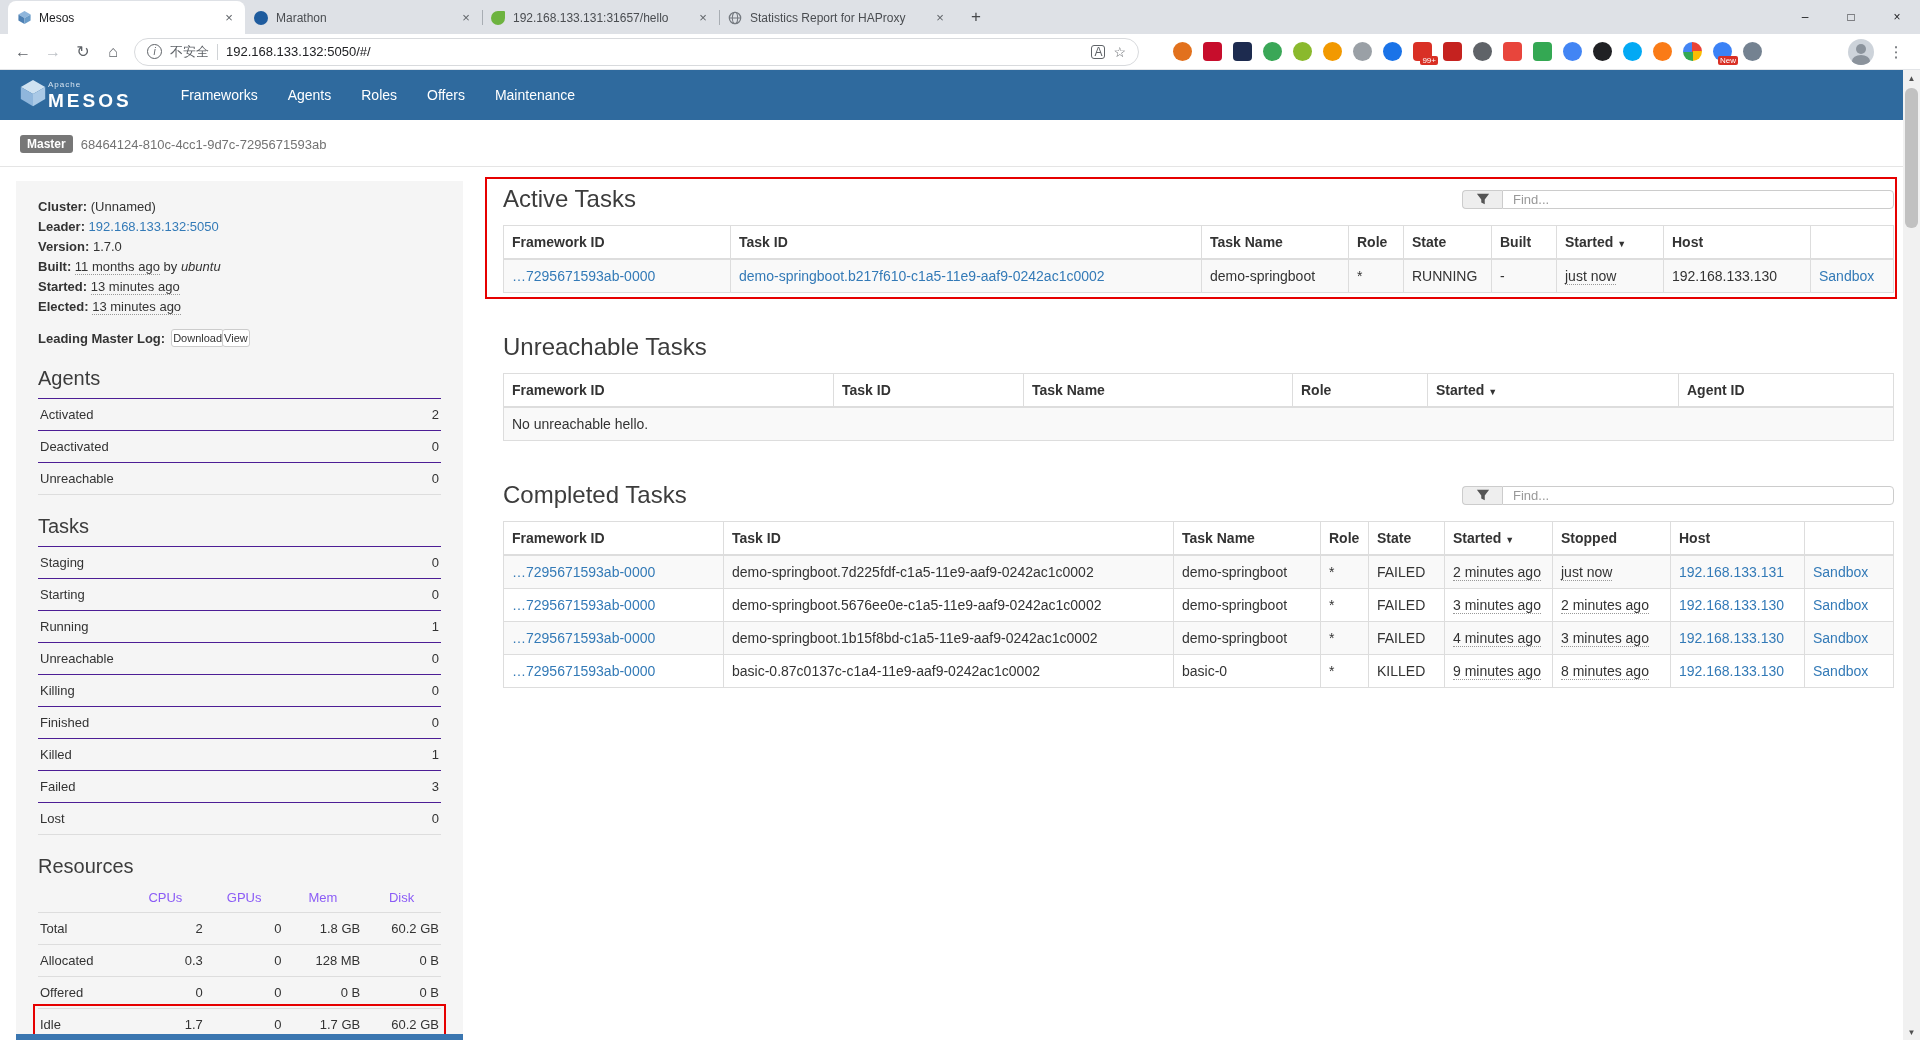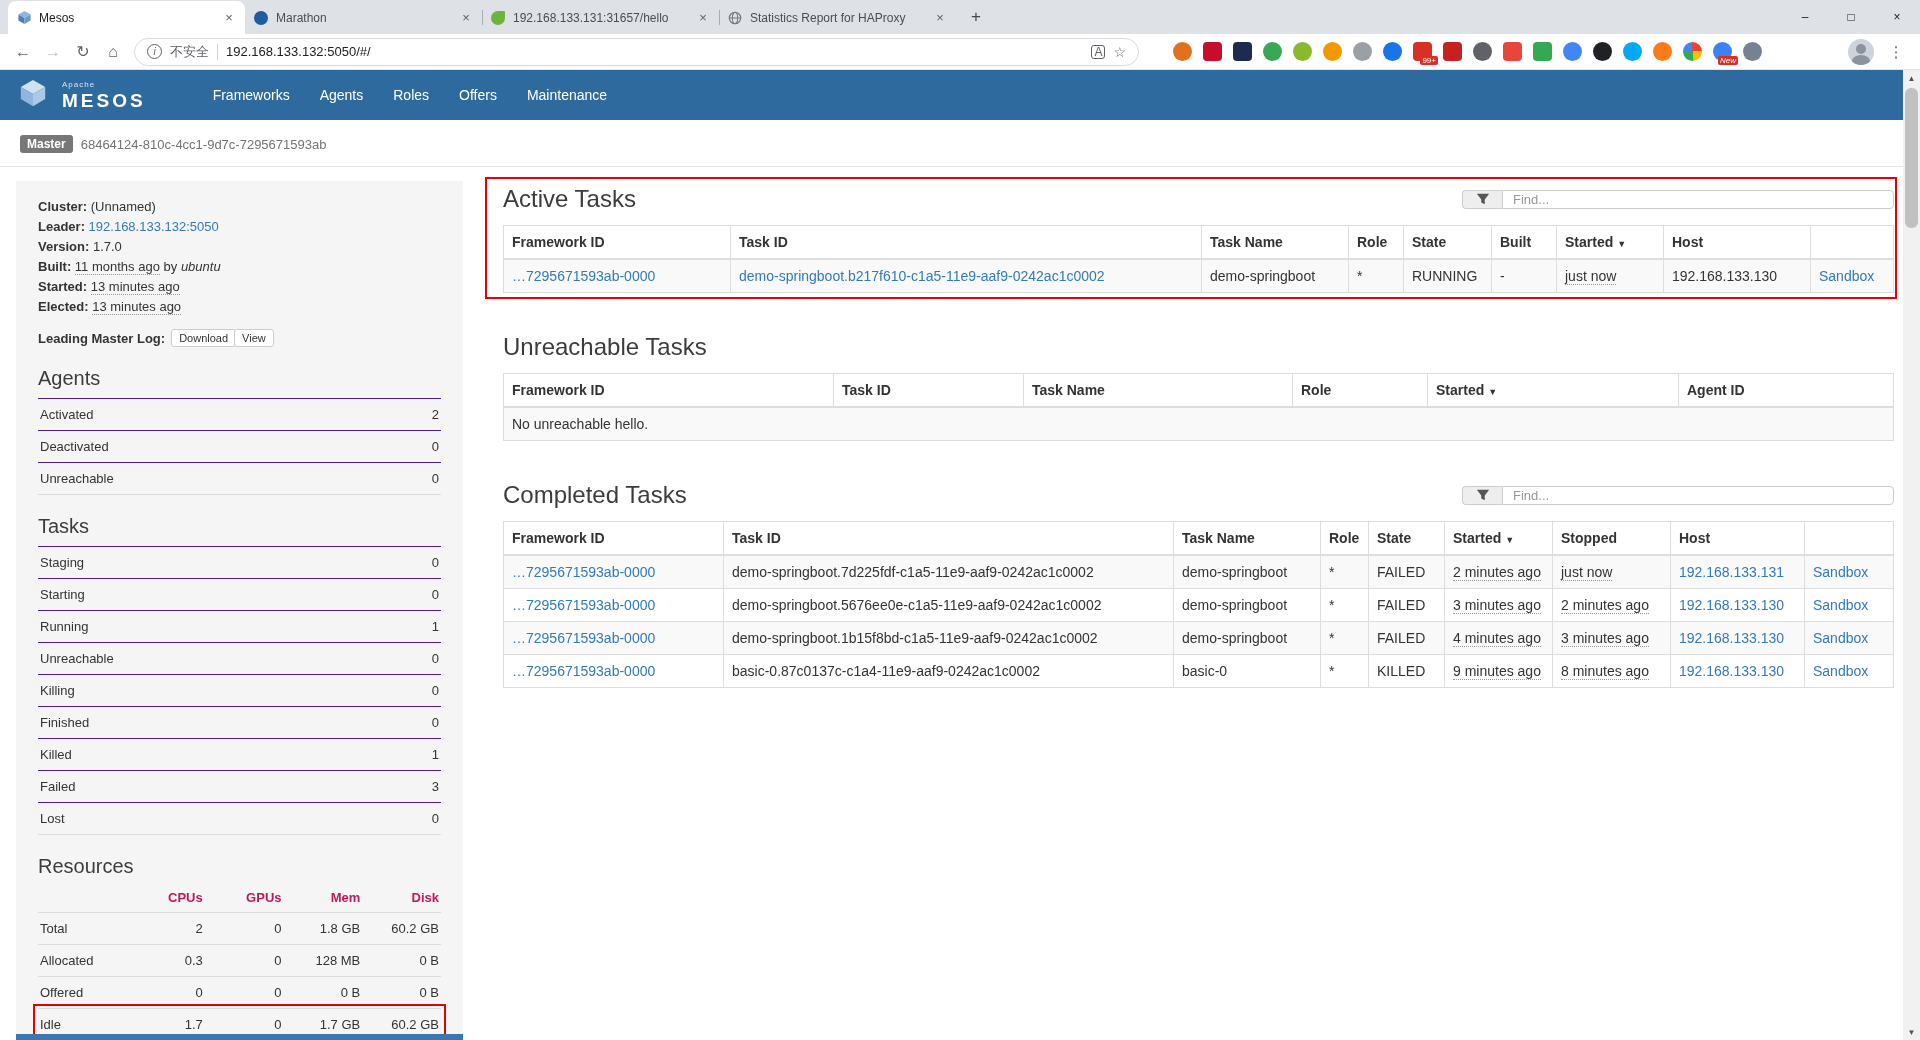--- a/index.html
+++ b/index.html
@@ -33,48 +33,48 @@
   .ext { width:19px; height:19px; border-radius:50%; position:relative; flex:none; }
   .ext.sq { border-radius:4px; }
   .ext-badge { position:absolute; bottom:-4px; right:-6px; background:#d93025; color:#fff; font-size:8px; line-height:9px; padding:0 2px; border-radius:2px; }
   .avatar { width:26px; height:26px; border-radius:50%; background:#cdd3da; margin-left:auto; position:relative; overflow:hidden; flex:none; }
   .avatar::before { content:""; position:absolute; left:8px; top:5px; width:10px; height:10px; border-radius:50%; background:#8b939c; }
   .avatar::after { content:""; position:absolute; left:4px; top:16px; width:18px; height:12px; border-radius:50%; background:#8b939c; }
   .menu-btn { width:28px; height:28px; margin-left:8px; display:flex; align-items:center; justify-content:center; font-size:15px; color:#5f6368; flex:none; }
 
   
   .mesos-nav { height:50px; background:#2f6a9e; display:flex; align-items:center; padding:0 18px; }
-  .brand { display:flex; align-items:center; gap:14px; margin-right:52px; }
+  .brand { display:flex; align-items:center; gap:0; margin-right:34px; }
   .brand-txt { color:#fff; line-height:1; }
   .brand-small { font-size:8px; letter-spacing:1px; color:#d7e4f0; display:block; margin-bottom:2px; }
   .brand-big { font-size:19px; font-weight:bold; letter-spacing:3px; }
   .nav-items { display:flex; }
   .nav-item { color:#ffffff; font-size:14px; padding:0 15px; line-height:50px; cursor:pointer; }
 
   .master-row { padding:15px 20px 13px; border-bottom:1px solid #e5e5e5; font-size:13px; color:#737373; display:flex; align-items:center; gap:8px; }
   .master-badge { background:#777; color:#fff; font-size:12px; font-weight:bold; padding:2px 7px; border-radius:3px; }
 
   .content { display:flex; gap:40px; padding:14px 12px 0 16px; }
 
   
   .sidebar { width:447px; flex:none; background:#f5f5f5; padding:18px 22px; font-size:13px; color:#333; height:860px; position:relative; }
   .info-line { margin-bottom:4px; line-height:16px; }
   .lbl { font-weight:bold; }
   .lk { color:#337ab7; text-decoration:none; cursor:pointer; }
   .t { border-bottom:1px dotted #999; }
   .log-row { margin:14px 0 2px; display:flex; align-items:center; gap:6px; }
-  .btn-xs { font-size:11px; padding:2px 7px; background:#fff; border:1px solid #ccc; border-radius:3px; color:#333; cursor:pointer; font-family:inherit; }
+  .btn-xs { font-size:11px; padding:2px 1px; background:#fff; border:1px solid #ccc; border-radius:3px; color:#333; cursor:pointer; font-family:inherit; }
   .btn-xs + .btn-xs { margin-left:-2px; }
   .side-h { font-size:20px; font-weight:400; color:#3c3c3c; margin:20px 0 8px; }
   table.stats { width:100%; border-collapse:collapse; font-size:13px; }
   table.stats td { padding:8px 2px; border-top:1px solid #4c1d95; }
   table.stats tr:last-child td { border-bottom:1px solid #ddd; }
   table.stats td.v { text-align:right; }
   table.res { width:100%; border-collapse:collapse; font-size:13px; table-layout:fixed; }
-  table.res th { font-weight:700; color:#be185d; text-align:right; padding:4px 2px 7px; }
+  table.res th { font-weight:400; color:#8b5cf6; padding:4px 2px 7px; }
   table.res th:first-child { width:88px; }
   table.res td { padding:8px 2px; border-top:1px solid #ddd; text-align:right; }
   table.res td:first-child { text-align:left; }
   table.res tr:last-child td { border-bottom:1px solid #ddd; }
   tr.annotated { outline:2px solid #e60000; outline-offset:3px; }
   .side-bottom-bar { position:absolute; left:0; right:0; bottom:0; height:7px; background:#3a76b0; }
 
   
   .main { flex:1; padding-right:14px; min-width:0; }
   .section { margin-bottom:40px; }
@@ -175,21 +175,21 @@
         </span>
       <span class="ext sq" style="background:#c5221f;"></span>
       <span class="ext" style="background:#5f6368;"></span>
       <span class="ext sq" style="background:#e8453c;"></span>
       <span class="ext sq" style="background:#34a853;"></span>
       <span class="ext" style="background:#4285f4;"></span>
       <span class="ext" style="background:#202124;"></span>
       <span class="ext" style="background:#03a9f4;"></span>
       <span class="ext" style="background:#fa7b17;"></span>
       <span class="ext" style="background:conic-gradient(#ea4335 0 25%, #fbbc04 25% 50%, #34a853 50% 75%, #4285f4 75% 100%);"></span>
-      <span class="ext" style="background:#3b82f6;font-style:italic;">
+      <span class="ext" style="background:#3b82f6;">
           <span class="ext-badge">New</span>
         </span>
       <span class="ext" style="background:#748291;"></span>
     </div>
     <div class="avatar"></div>
     <div class="menu-btn">⋮</div>
   </div>
 </div>
 
 <div>

